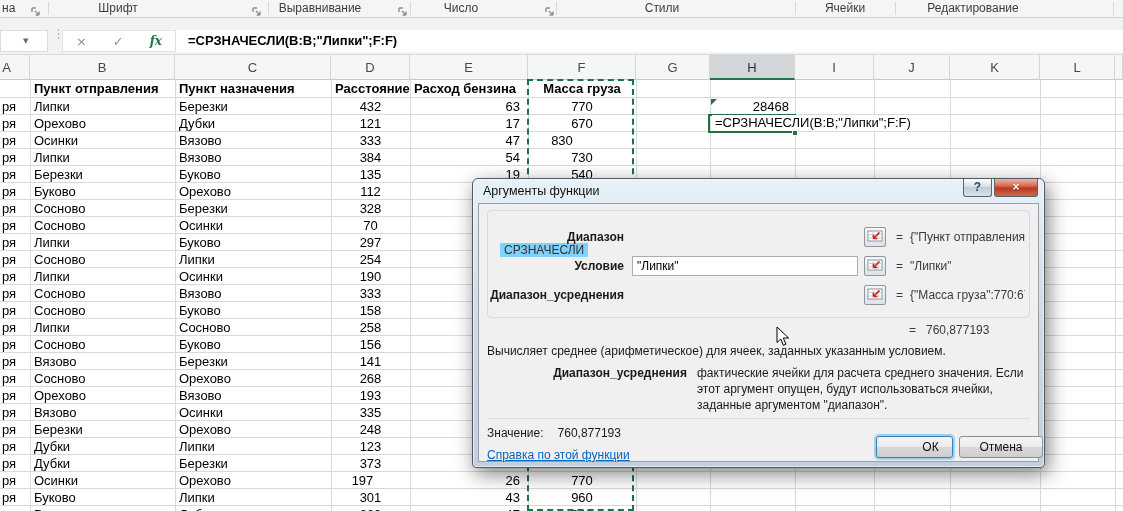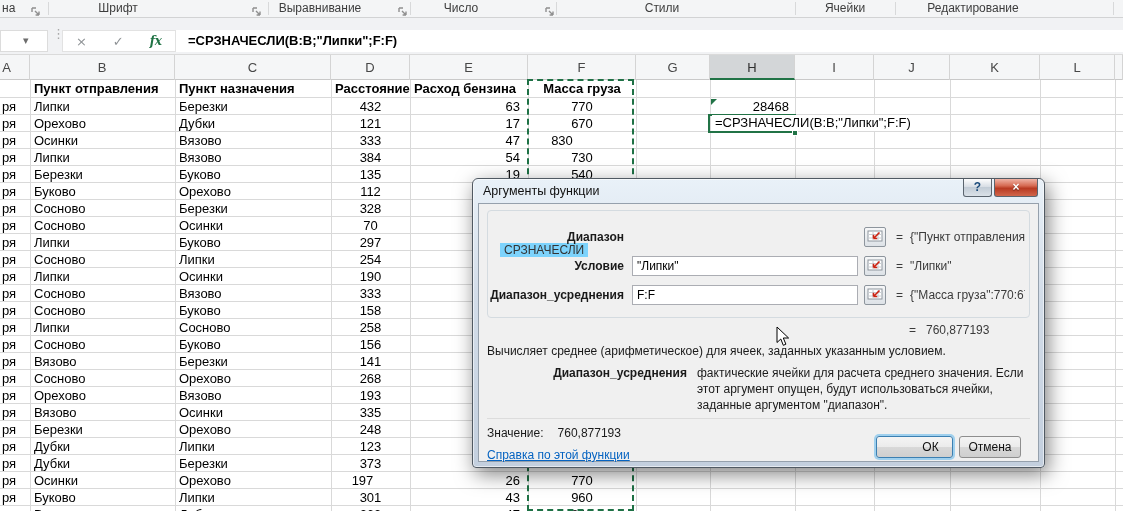--- a/index.html
+++ b/index.html
@@ -95,21 +95,21 @@
   .sep { position:absolute; left:8px; right:8px; top:214px; border-top:1px solid #dcdcdc; }
   .valline { position:absolute; left:8px; top:222px; }
   .valline .vv { margin-left:14px; }
   .hlink { position:absolute; left:8px; top:244px; color:#0563c1; text-decoration:underline;
            cursor:pointer; }
   .btn { position:absolute; top:232px; height:22px; border:1px solid #8e8e8e; border-radius:3px;
          background:linear-gradient(180deg,#f4f4f4,#ebebeb 50%,#d8d8d8 51%,#cfcfcf);
          font-family:"Liberation Sans",sans-serif; font-size:12px; color:#111; cursor:default; }
   .btn.default { border-color:#3c7fb1; box-shadow:0 0 0 2px #9fd0ee;padding-left:32px; }
   .btn-ok { left:397px; width:77px; }
-  .btn-cancel { left:480px; width:62px; }
+  .btn-cancel { left:480px; width:84px; }
 
   .cursor { position:absolute; left:776px; top:326px; z-index:99; pointer-events:none; }
 </style>
 </head>
 <body>
 
 <div class="app">
 
   <div class="ribbon" id="ribbon">
       <span class="rb-label" style="left: 2px;">на</span>
@@ -346,21 +346,20 @@
                   <rect x="1" y="1" width="14" height="10" fill="#ffffff" stroke="#7a8term"></rect>
                   <rect x="1" y="1" width="14" height="10" fill="#ffffff" stroke="#8d959d"></rect>
                   <path d="M1 4.5 H15 M1 8 H15 M6 1 V11 M11 1 V11" stroke="#c9ced3" stroke-width="1"></path>
                   <path d="M12.5 2.5 L6.5 8.5 M6.5 8.5 V4.8 M6.5 8.5 H10.2" stroke="#cc2211" stroke-width="1.6" fill="none"></path>
                 </svg></span></button>
             <span class="feq">=</span>
             <span class="fres">"Липки"</span>
           </div>
           <div class="frow" style="top: 74px;">
             <span class="flabel">Диапазон_усреднения</span>
-            <input class="finp" type="text" value="F:F" style="">
             <button class="fpick"><span><svg width="16" height="12" viewBox="0 0 16 12">
                   <rect x="1" y="1" width="14" height="10" fill="#ffffff" stroke="#7a8term"></rect>
                   <rect x="1" y="1" width="14" height="10" fill="#ffffff" stroke="#8d959d"></rect>
                   <path d="M1 4.5 H15 M1 8 H15 M6 1 V11 M11 1 V11" stroke="#c9ced3" stroke-width="1"></path>
                   <path d="M12.5 2.5 L6.5 8.5 M6.5 8.5 V4.8 M6.5 8.5 H10.2" stroke="#cc2211" stroke-width="1.6" fill="none"></path>
                 </svg></span></button>
             <span class="feq">=</span>
             <span class="fres">{"Масса груза":770:670:830:730:540:</span>
           </div>
         </div>

